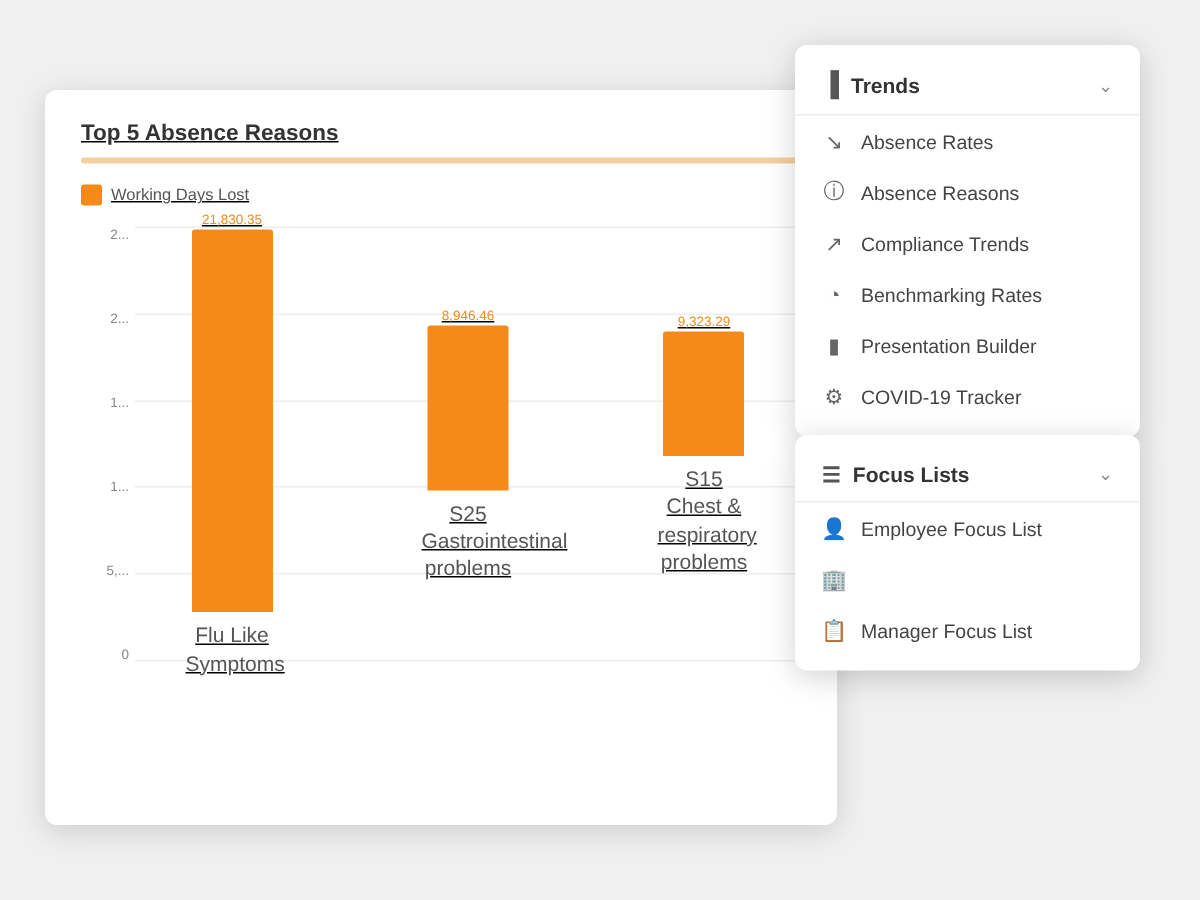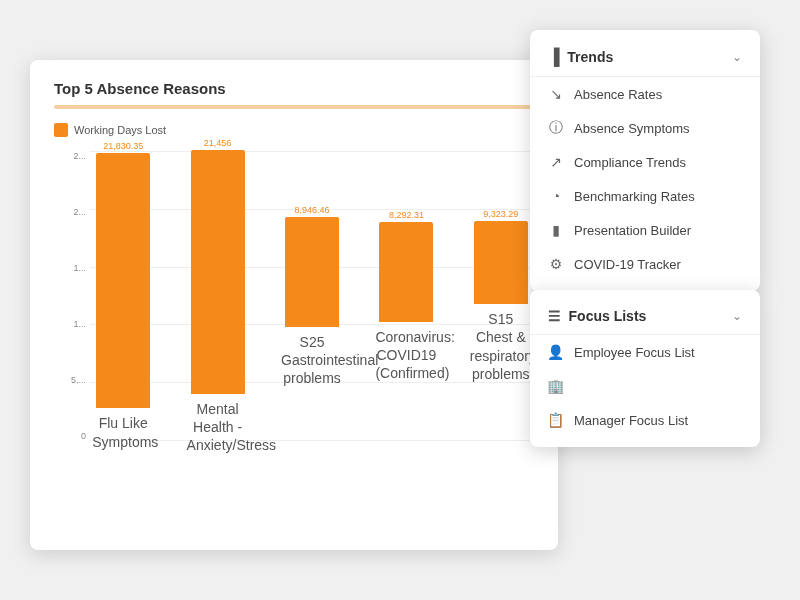--- a/index.html
+++ b/index.html
@@ -16,20 +16,21 @@
     .chart-card {
       position: absolute;
       top: 60px;
       left: 30px;
       width: 528px;
       height: 490px;
       background: #fff;
       border-radius: 8px;
       box-shadow: 0 4px 20px rgba(0,0,0,0.15);
       padding: 20px 24px 30px 24px;
+      text-decoration: underline;
     }
 
     .chart-title {
       font-size: 15px;
       font-weight: 600;
       color: #333;
       margin-bottom: 8px;
     }
 
     .chart-title-bar {
@@ -231,37 +232,27 @@
     </div>
 
     <div style="display:flex; align-items:center; gap:28px; height:290px; width:100%; position:relative;">
 
       <div class="bar-group">
         <div class="bar-value">21,830.35</div>
         <div class="bar" style="height:255px;"></div>
         <div class="bar-label">Flu Like<br>Symptoms</div>
       </div>
 
-      <div class="bar-group">
-        <div class="bar-value">21,456</div>
-        <div class="bar" style="height:244px;"></div>
-        <div class="bar-label">Mental Health -<br>Anxiety/Stress</div>
-      </div>
 
       <div class="bar-group">
         <div class="bar-value">8,946.46</div>
         <div class="bar" style="height:110px;"></div>
         <div class="bar-label">S25<br>Gastrointestinal<br>problems</div>
       </div>
 
-      <div class="bar-group">
-        <div class="bar-value">8,292.31</div>
-        <div class="bar" style="height:100px;"></div>
-        <div class="bar-label">Coronavirus:<br>COVID19<br>(Confirmed)</div>
-      </div>
 
       <div class="bar-group">
         <div class="bar-value">9,323.29</div>
         <div class="bar" style="height:83px;"></div>
         <div class="bar-label">S15 Chest &amp;<br>respiratory<br>problems</div>
       </div>
 
     </div>
   </div>
 </div>
@@ -274,21 +265,21 @@
     </div>
     <span class="chevron">⌄</span>
   </div>
 
   <div class="dropdown-item">
     <span class="item-icon">↘</span>
     <span>Absence Rates</span>
   </div>
   <div class="dropdown-item">
     <span class="item-icon">ⓘ</span>
-    <span>Absence Symptoms</span>
+    <span>Absence Reasons</span>
   </div>
   <div class="dropdown-item">
     <span class="item-icon">↗</span>
     <span>Compliance Trends</span>
   </div>
   <div class="dropdown-item">
     <span class="item-icon">◔</span>
     <span>Benchmarking Rates</span>
   </div>
   <div class="dropdown-item">

